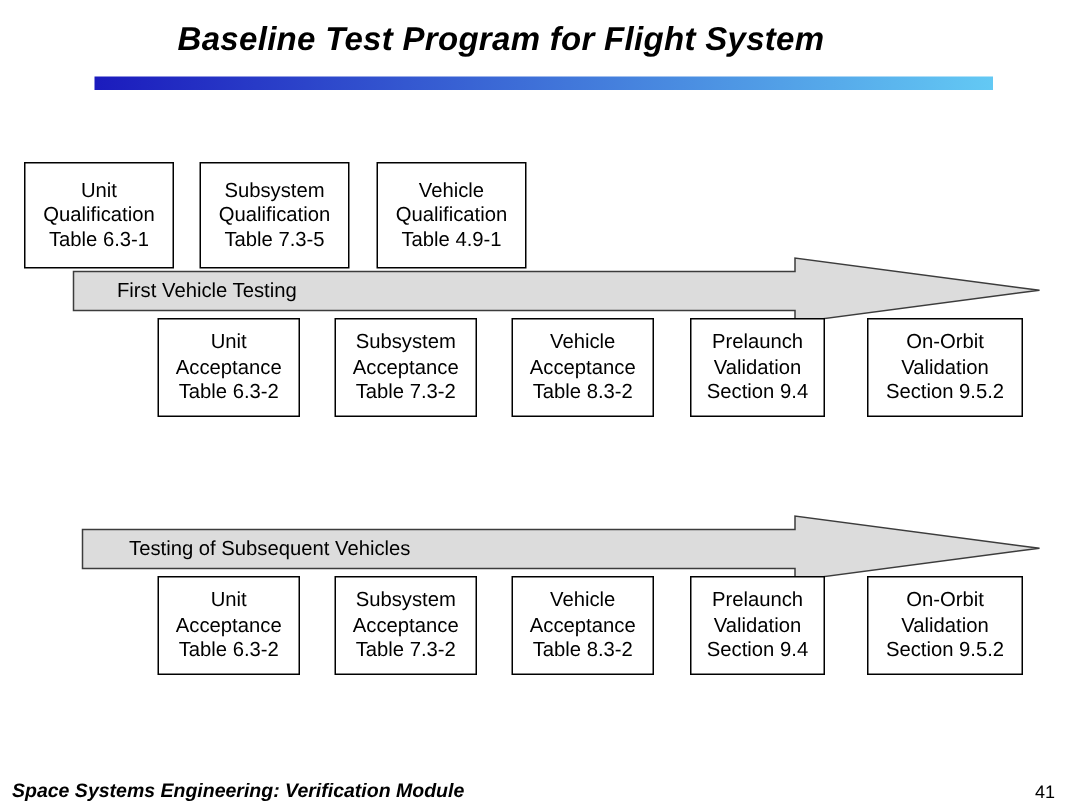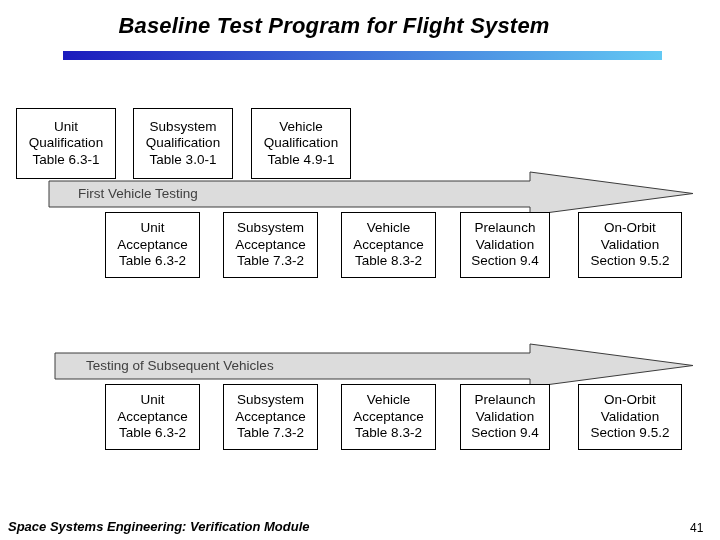--- a/index.html
+++ b/index.html
@@ -71,21 +71,21 @@
     color: #000000;
     text-align: center;
     z-index: 3;
   }
   .pbox .ln { display: block; white-space: nowrap; }
 
   
   .band-label {
     position: absolute;
     font-size: 13.5px;
-    color: #404040;
+    color: #000000;
     white-space: nowrap;
     z-index: 4;
   }
 
   
   .footer-text {
     position: absolute;
     left: 8px;
     top: 519px;
     font-size: 13px;
@@ -124,21 +124,21 @@
 
     <div class="pbox" style="left:16px; top:108px; width:100px; height:71px;">
       <span class="ln">Unit</span>
       <span class="ln">Qualification</span>
       <span class="ln">Table 6.3-1</span>
     </div>
 
     <div class="pbox" style="left:133px; top:108px; width:100px; height:71px;">
       <span class="ln">Subsystem</span>
       <span class="ln">Qualification</span>
-      <span class="ln">Table 3.0-1</span>
+      <span class="ln">Table 7.3-5</span>
     </div>
 
     <div class="pbox" style="left:251px; top:108px; width:100px; height:71px;">
       <span class="ln">Vehicle</span>
       <span class="ln">Qualification</span>
       <span class="ln">Table 4.9-1</span>
     </div>
 
     <div class="band-label" style="left:78px; top:186px;">First Vehicle Testing</div>
 

